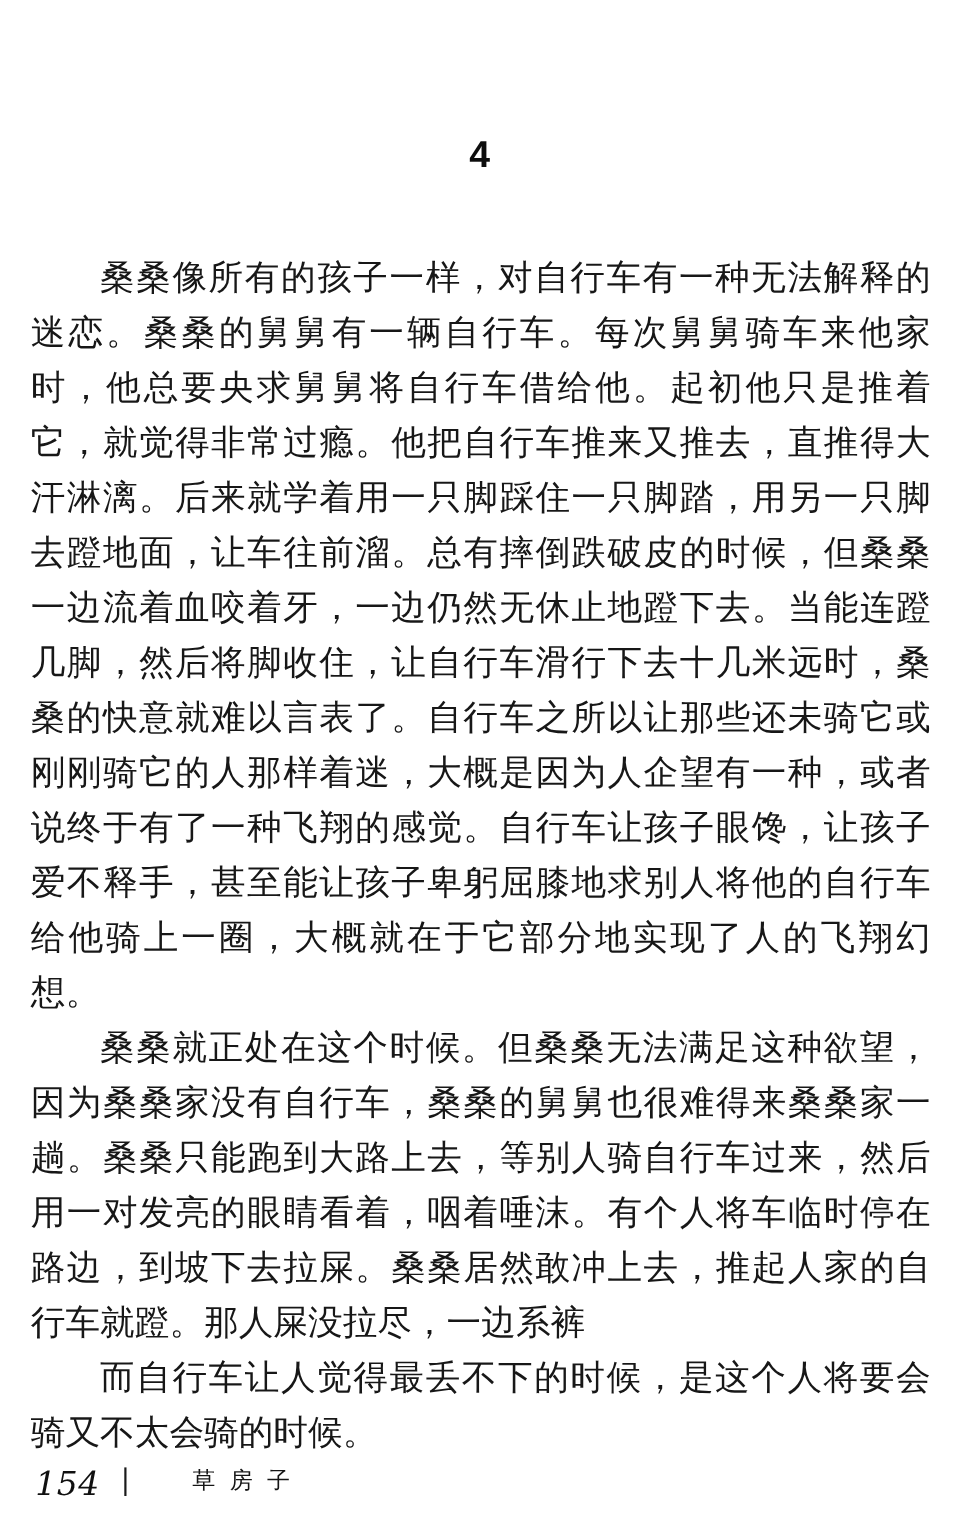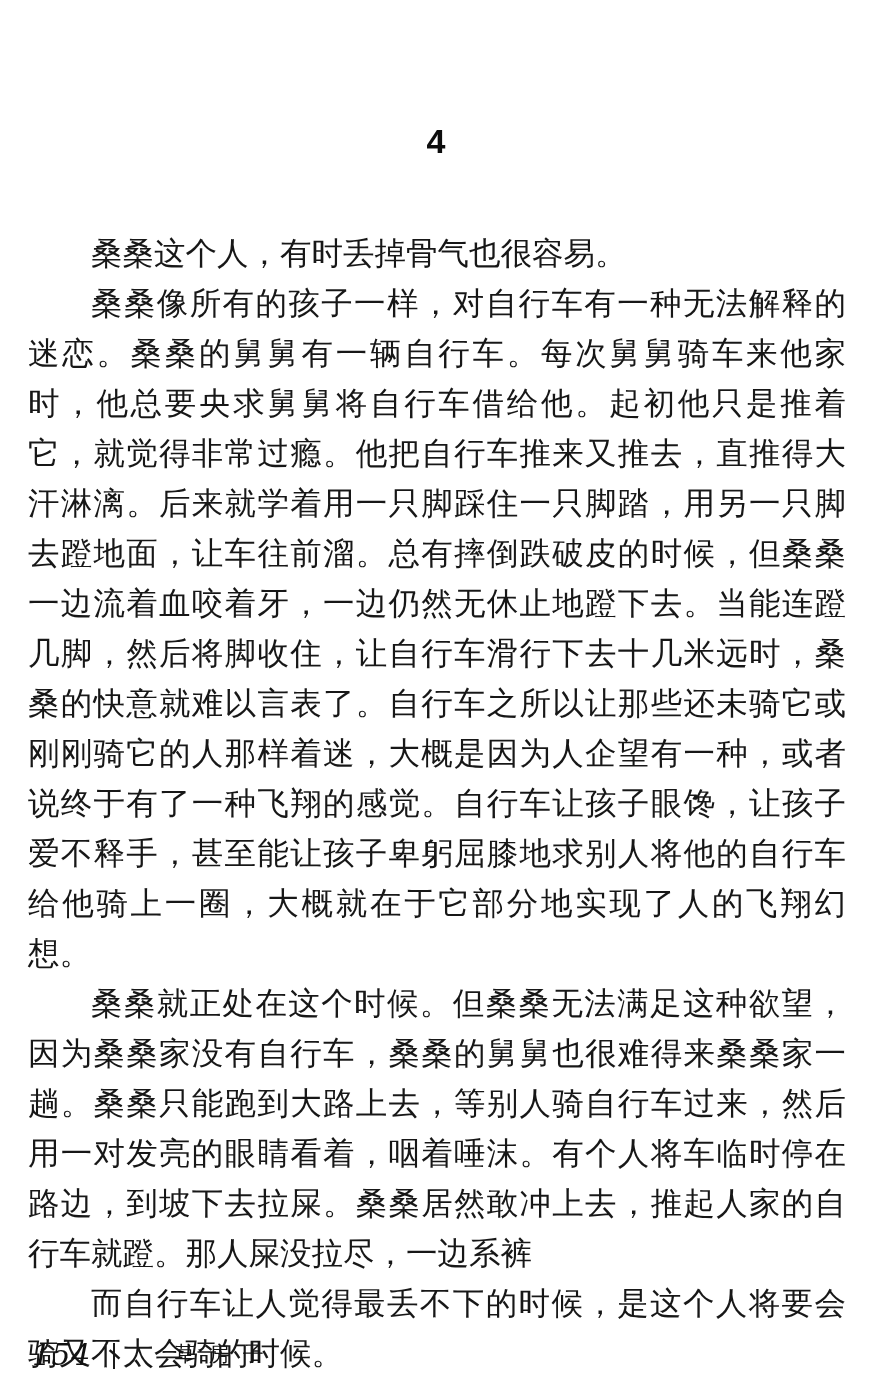--- a/index.html
+++ b/index.html
@@ -46,21 +46,21 @@
     text-align: justify;
     text-justify: inter-character;
     text-align-last: left;
     word-break: break-all;
   }
   .footer {
     position: absolute;
     left: 32px;
     top: 1332px;
     display: flex;
-    align-items: center;
+    align-items: flex-start;
     height: 44px;
   }
   .folio {
     font-family: "DejaVu Serif", "Liberation Serif", serif;
     font-style: italic;
     font-size: 30px;
     color: #101010;
     letter-spacing: 0.5px;
   }
   .folio-divider {
@@ -81,21 +81,20 @@
   }
 </style>
 </head>
 <body>
 
 <div class="page">
 
   <div class="chapter-number">4</div>
 
   <div class="body-text">
-    <p class="para">桑桑这个人，有时丢掉骨气也很容易。</p>
     <p class="para">桑桑像所有的孩子一样，对自行车有一种无法解释的迷恋。桑桑的舅舅有一辆自行车。每次舅舅骑车来他家时，他总要央求舅舅将自行车借给他。起初他只是推着它，就觉得非常过瘾。他把自行车推来又推去，直推得大汗淋漓。后来就学着用一只脚踩住一只脚踏，用另一只脚去蹬地面，让车往前溜。总有摔倒跌破皮的时候，但桑桑一边流着血咬着牙，一边仍然无休止地蹬下去。当能连蹬几脚，然后将脚收住，让自行车滑行下去十几米远时，桑桑的快意就难以言表了。自行车之所以让那些还未骑它或刚刚骑它的人那样着迷，大概是因为人企望有一种，或者说终于有了一种飞翔的感觉。自行车让孩子眼馋，让孩子爱不释手，甚至能让孩子卑躬屈膝地求别人将他的自行车给他骑上一圈，大概就在于它部分地实现了人的飞翔幻想。</p>
     <p class="para">桑桑就正处在这个时候。但桑桑无法满足这种欲望，因为桑桑家没有自行车，桑桑的舅舅也很难得来桑桑家一趟。桑桑只能跑到大路上去，等别人骑自行车过来，然后用一对发亮的眼睛看着，咽着唾沫。有个人将车临时停在路边，到坡下去拉屎。桑桑居然敢冲上去，推起人家的自行车就蹬。那人屎没拉尽，一边系裤</p>
     <p class="para">而自行车让人觉得最丢不下的时候，是这个人将要会骑又不太会骑的时候。</p>
   </div>
 
   <div class="footer">
     <span class="folio">154</span>
     <span class="folio-divider"></span>
     <span class="book-title">草房子</span>
   </div>

